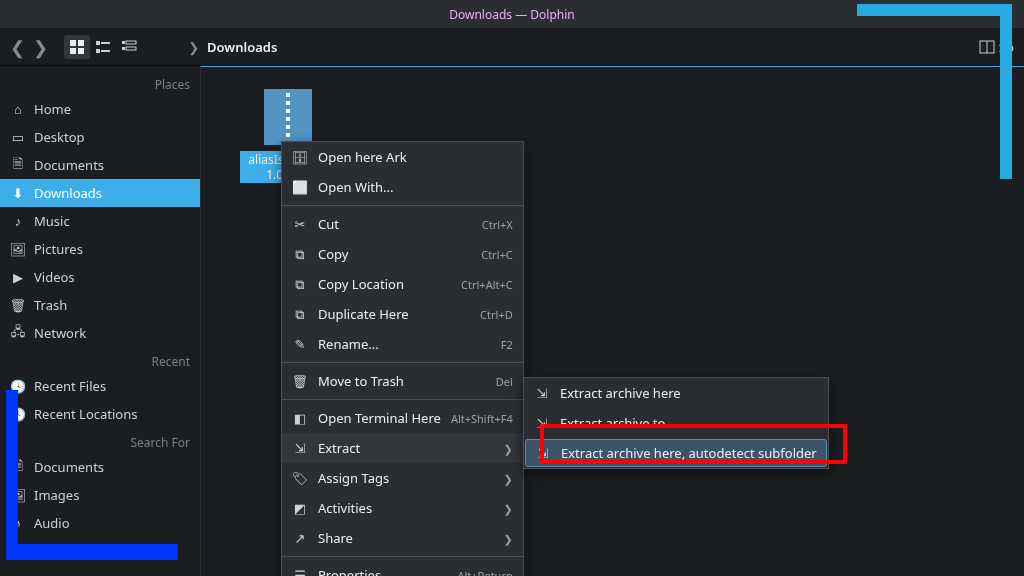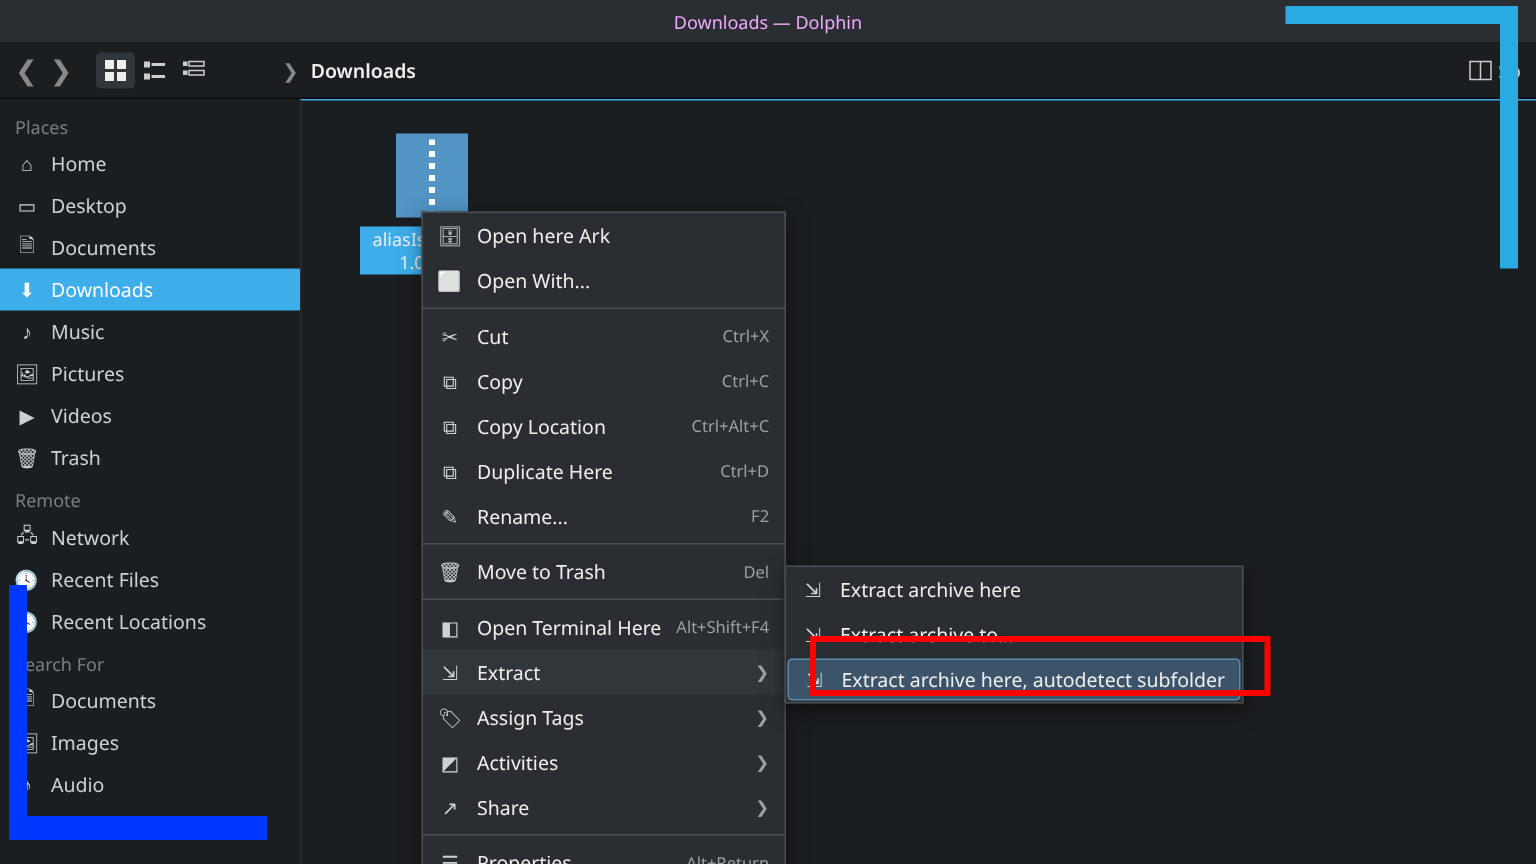--- a/index.html
+++ b/index.html
@@ -10,21 +10,21 @@
   .toolbar { height: 38px; background: #1b1e20; display: flex; align-items: center; padding: 0 10px; gap: 6px; border-bottom: 1px solid #0a0c0d; }
   .nav-arrows { display: flex; gap: 8px; margin-right: 10px; }
   .nav-arrow { color: #888; font-size: 18px; }
   .view-btns { display: flex; gap: 0; }
   .view-btn { width: 26px; height: 24px; display: flex; align-items: center; justify-content: center; color: #eee; border-radius: 3px; }
   .view-btn.active { background: #31363b; }
   .breadcrumb { display: flex; align-items: center; gap: 8px; margin-left: 40px; color: #eee; }
   .toolbar-right { margin-left: auto; display: flex; align-items: center; gap: 8px; }
   
   .main { display: flex; height: calc(100% - 66px); }
-  .sidebar { width: 200px; background: #1b1e20; padding: 4px 0 0 0; overflow: hidden; }
+  .sidebar { width: 200px; background: #1b1e20; padding: 4px 0 0 0; overflow: hidden; text-align: right; }
   .section-label { color: #7a7f84; font-size: 12px; padding: 6px 10px 2px; }
   .sidebar-item { display: flex; align-items: center; gap: 8px; padding: 5px 10px; color: #cdd1d5; cursor: default; }
   .sidebar-item.selected { background: #3daee9; color: #fff; }
   .sidebar-icon { width: 16px; height: 16px; display: inline-flex; align-items: center; justify-content: center; }
   
   .content { flex: 1; background: #1b1e20; border-left: 1px solid #2a2e32; border-top: 1px solid #3daee9; position: relative; padding: 14px; }
   .file-tile { width: 95px; display: flex; flex-direction: column; align-items: center; gap: 2px; }
   .file-icon-wrap { width: 64px; height: 64px; display: flex; align-items: center; justify-content: center; }
   .archive-icon { width: 48px; height: 56px; background: #5294c4; position: relative; }
   .archive-icon::after { content: ""; position: absolute; top: 4px; left: 22px; width: 4px; height: 48px; background: repeating-linear-gradient(#fff 0 4px, #5294c4 4px 8px); }
@@ -131,26 +131,26 @@
       </div>
     <div class="sidebar-item">
         <span class="sidebar-icon">▶</span>
         <span>Videos</span>
       </div>
     <div class="sidebar-item">
         <span class="sidebar-icon">🗑</span>
         <span>Trash</span>
       </div>
 
-    <div class="section-label">Remote</div>
     <div class="sidebar-item">
         <span class="sidebar-icon">🖧</span>
         <span>Network</span>
       </div>
 
+    <div class="section-label">Recent</div>
     <div class="sidebar-item">
         <span class="sidebar-icon">🕓</span>
         <span>Recent Files</span>
       </div>
     <div class="sidebar-item">
         <span class="sidebar-icon">🕓</span>
         <span>Recent Locations</span>
       </div>
 
     <div class="section-label">Search For</div>

